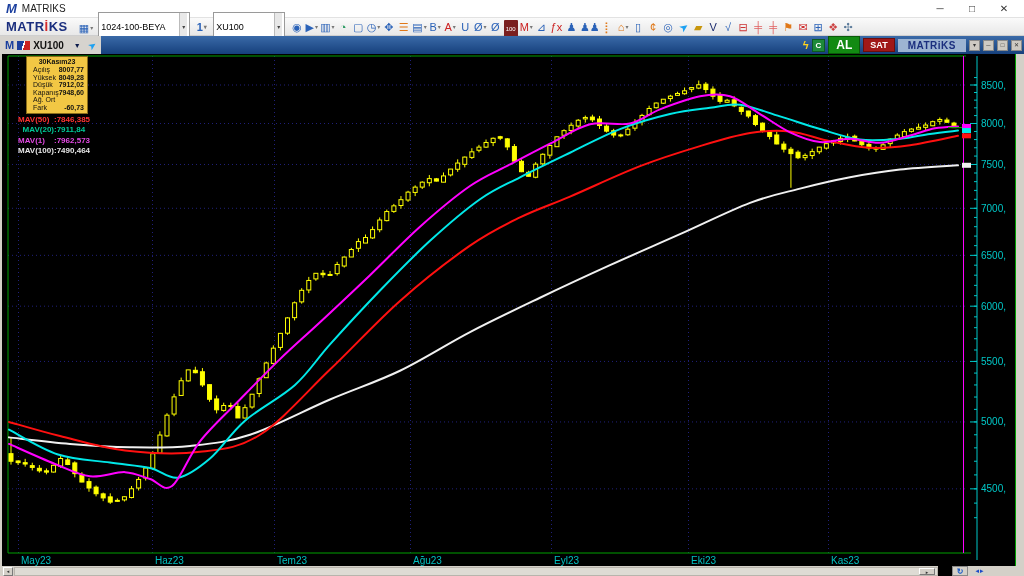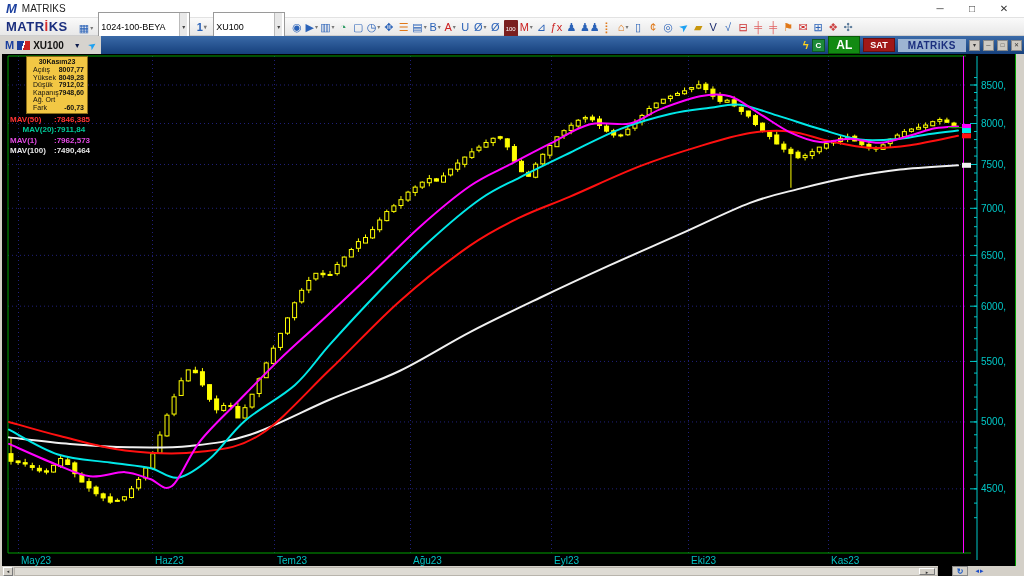--- a/index.html
+++ b/index.html
@@ -59,21 +59,21 @@
                  border-left:1px solid #00a000; z-index:5; }
   svg text { font-family:"Liberation Sans", sans-serif; }
   .infobox { position:absolute; left:26px; top:2px; width:62px; background:#f2c744;
              border:1px solid #8a6d1a; font-size:7px; color:#111; z-index:4; padding-bottom:1px; }
   .infobox .ib-title { text-align:center; font-weight:bold; font-size:7px; padding:1px 0; }
   .ib-row { display:flex; line-height:7.6px; padding:0 3px 0 6px; }
   .ib-label { }
   .ib-val { margin-left:auto; font-weight:bold; }
   .mav-legend { position:absolute; left:10px; top:61px; z-index:4; font-size:8px; font-weight:bold; }
   .mav-row { line-height:10.4px; display:flex; }
-  .mav-name { width:44px; }
+  .mav-name { width:44px;padding-left:8px; }
   
   .scrollrow { height:10px; background:#d4d0c8; display:flex; align-items:center; position:relative; }
   .sb-btn { width:10px; height:9px; background:#d4d0c8; border:1px solid; border-color:#fff #7a7a7a #7a7a7a #fff;
             font-size:5px; line-height:7px; text-align:center; color:#333; }
   .sb-track { flex:0 0 924px; height:9px; background:#dedbd4; border:1px solid #b8b4ac; margin-left:1px; position:relative; }
   .sb-thumb { position:absolute; right:2px; top:0; width:16px; height:7px; background:#d4d0c8;
               border:1px solid; border-color:#fff #7a7a7a #7a7a7a #fff; font-size:5px; text-align:center; line-height:6px; color:#333;}
   .sb-gap { width:14px; height:10px; background:#000; }
   .sync-btn { width:16px; height:10px; background:#d4d0c8; border:1px solid #8a8a8a; color:#1a5ac8;
               font-size:8px; line-height:9px; text-align:center; font-weight:bold; }

